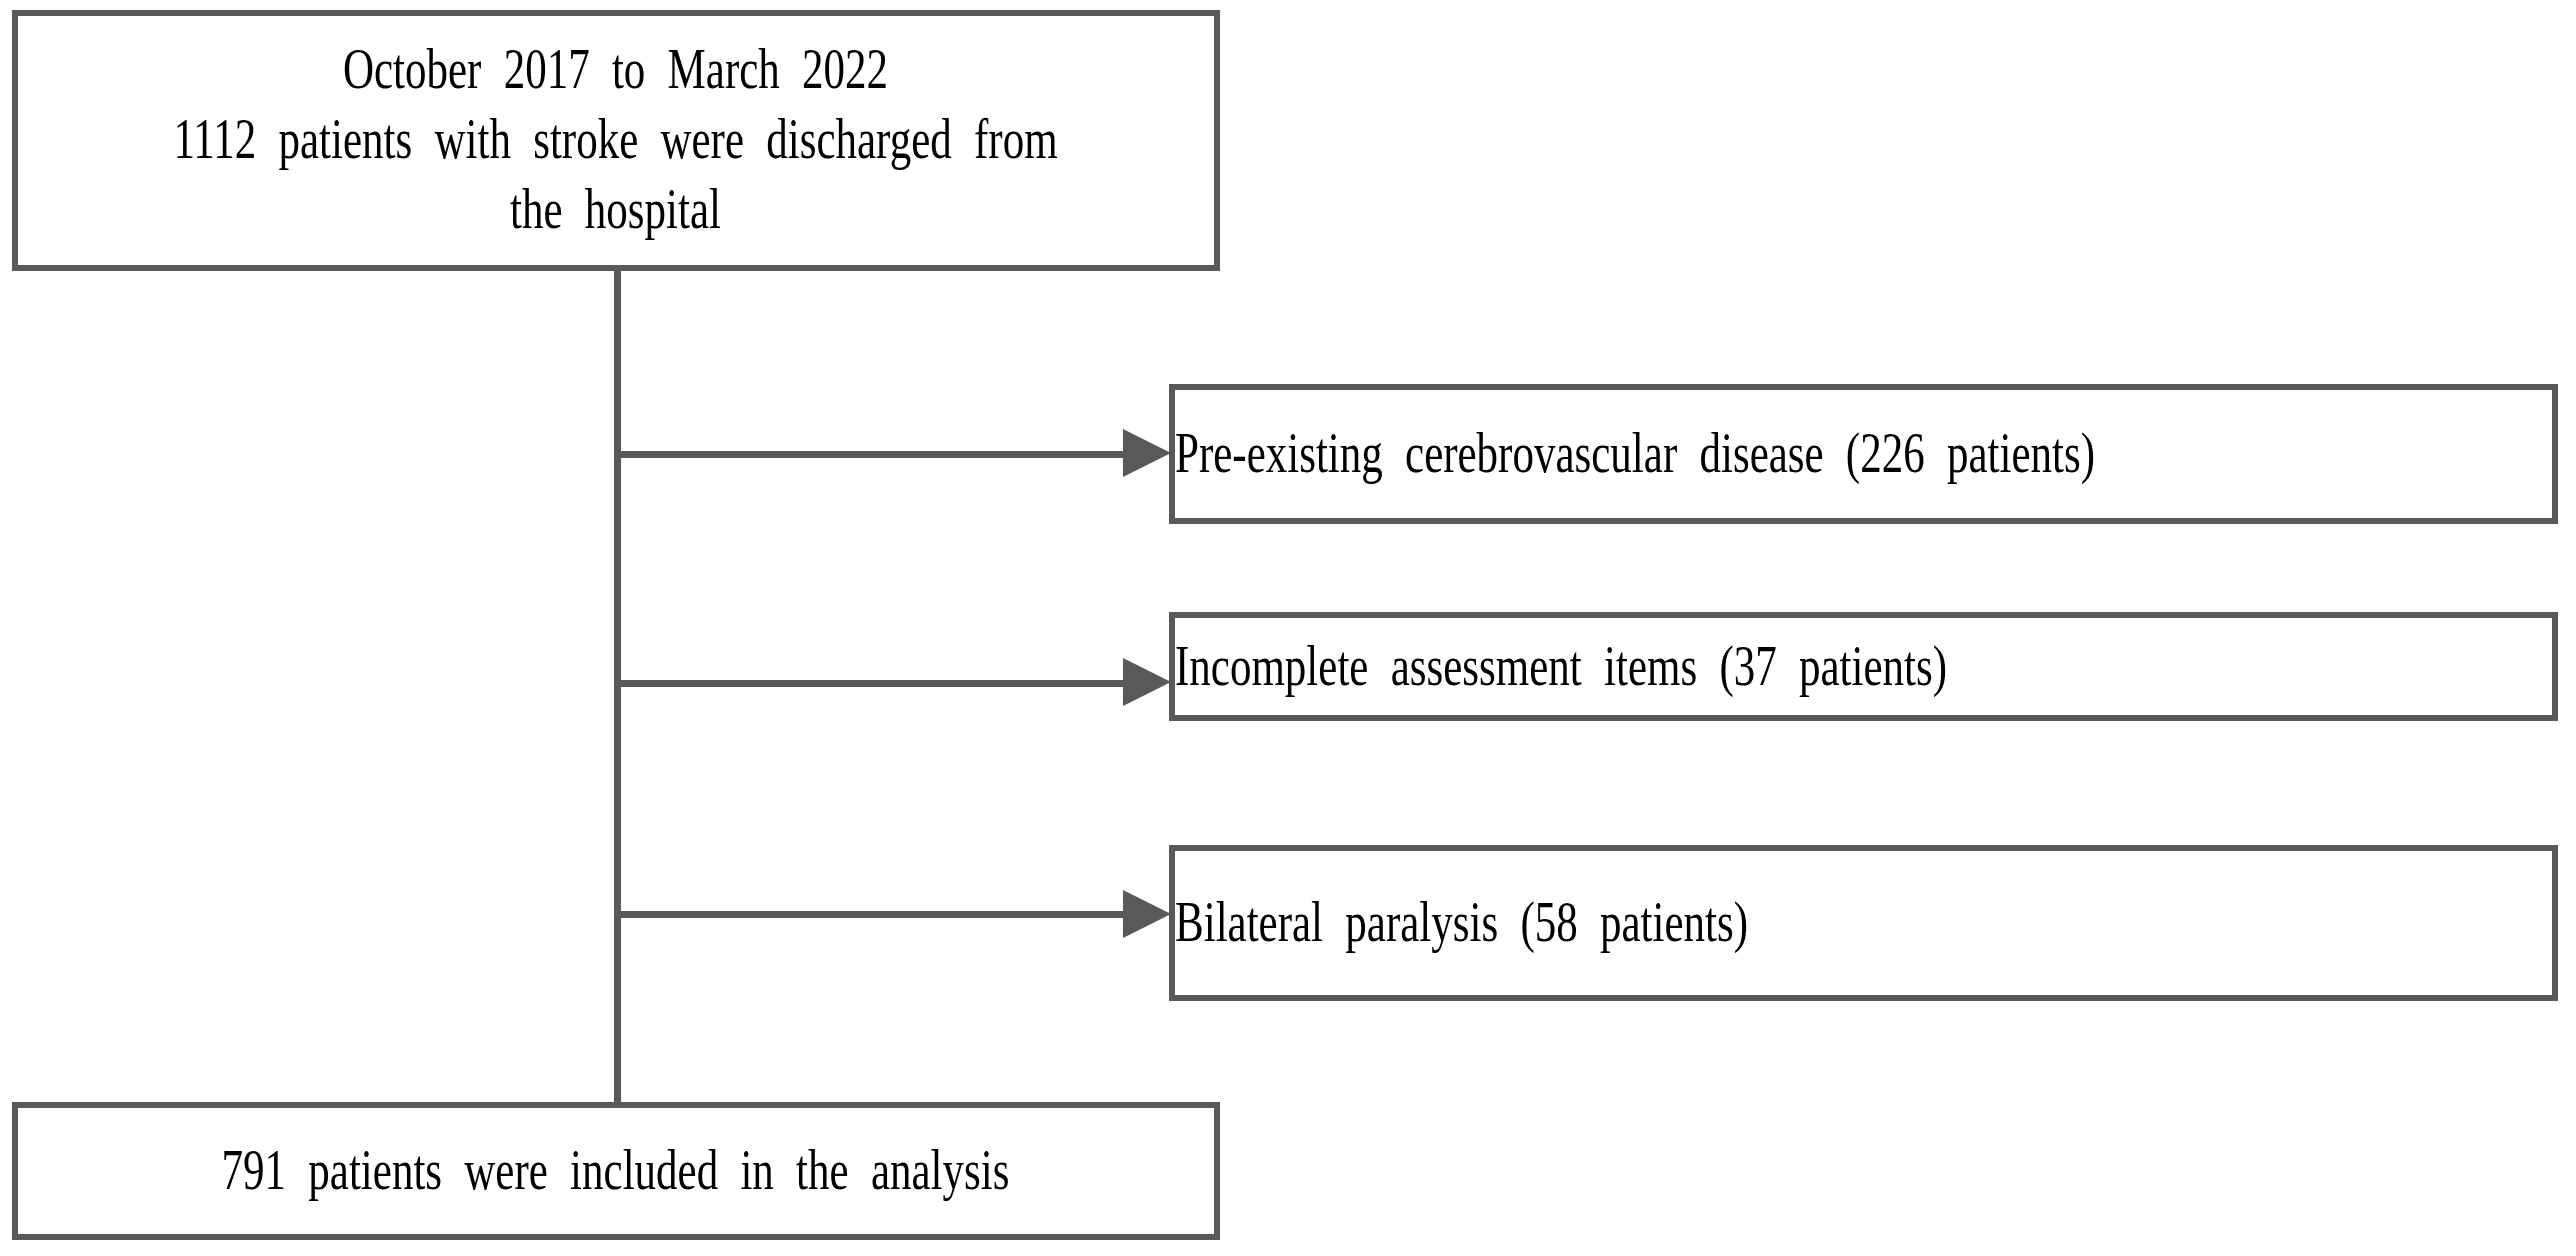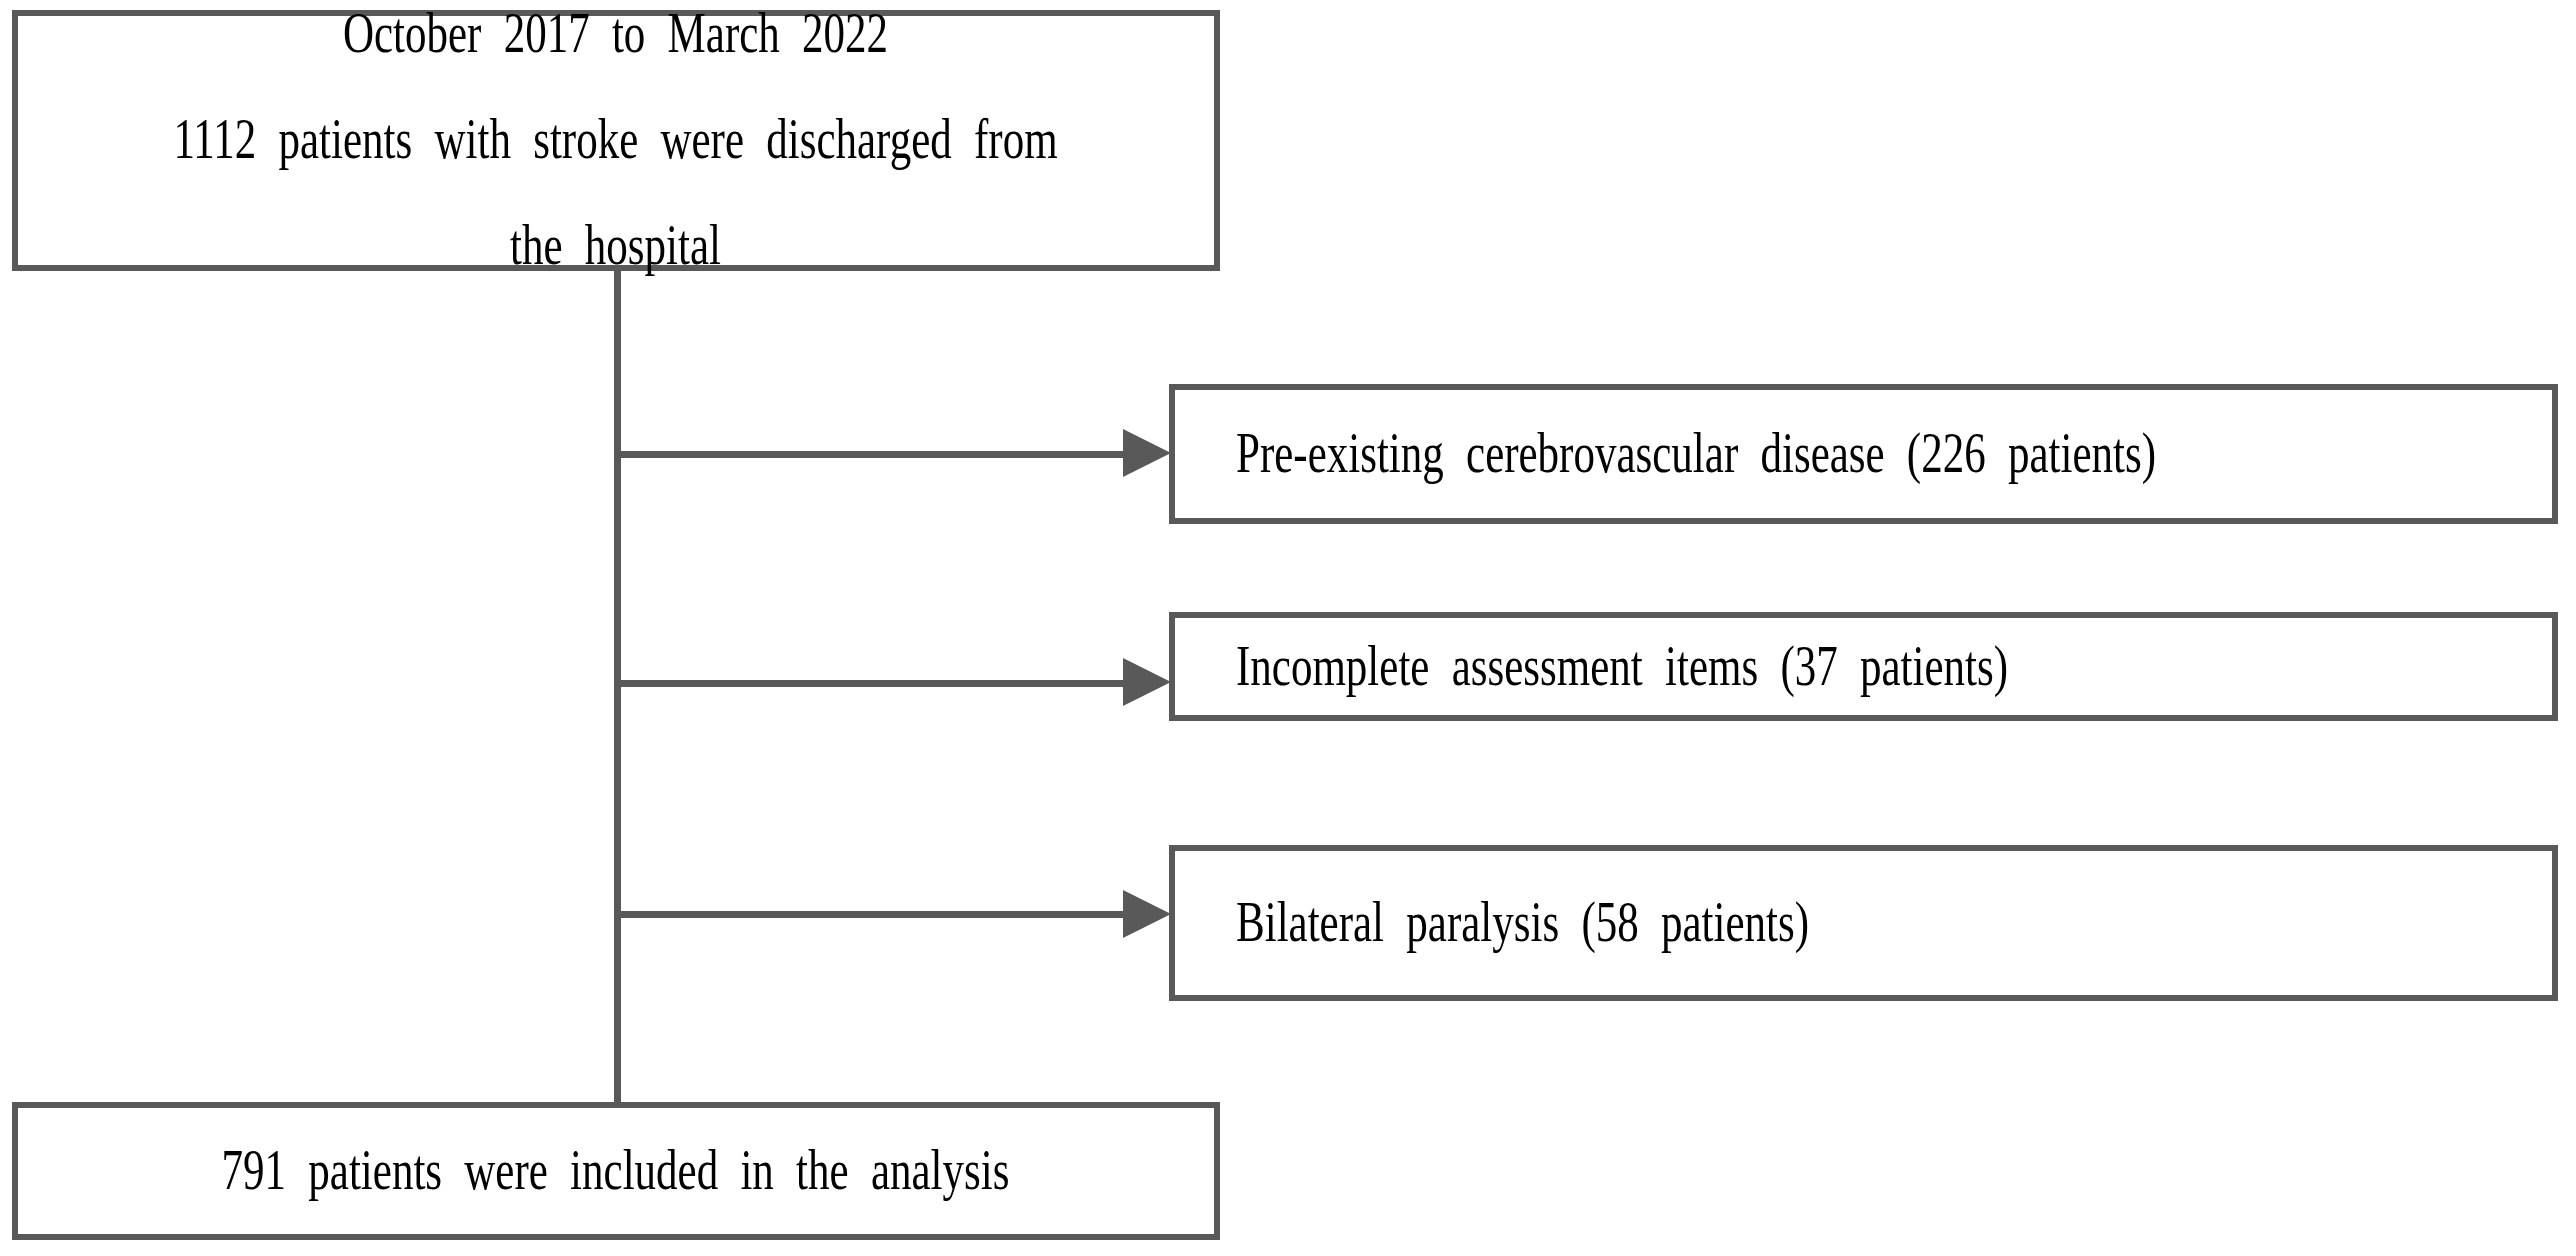--- a/index.html
+++ b/index.html
@@ -21,26 +21,24 @@
     box-sizing: border-box;
     border: 6.6px solid #595959;
     background: #ffffff;
   }
   .center-box {
     display: flex;
     flex-direction: column;
     justify-content: center;
     align-items: center;
     text-align: center;
-    gap: 36px;
   }
   .left-box {
     display: flex;
     align-items: center;
-    padding-left: 61px;
   }
   .txt {
     font-size: 43px;
     word-spacing: 11.5px;
     white-space: nowrap;
     transform: scaleY(1.32);
     line-height: 70px;
   }
   .center-box .txt { transform-origin: center center; }
   .left-box .txt { transform-origin: left center; }

